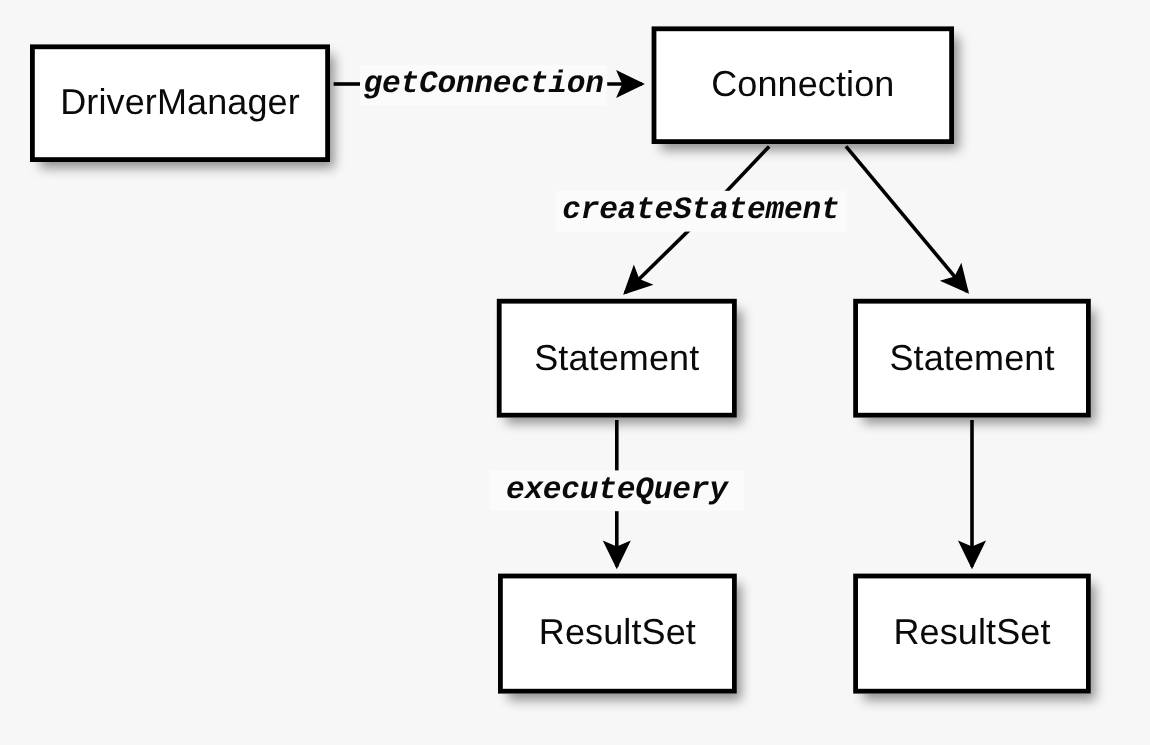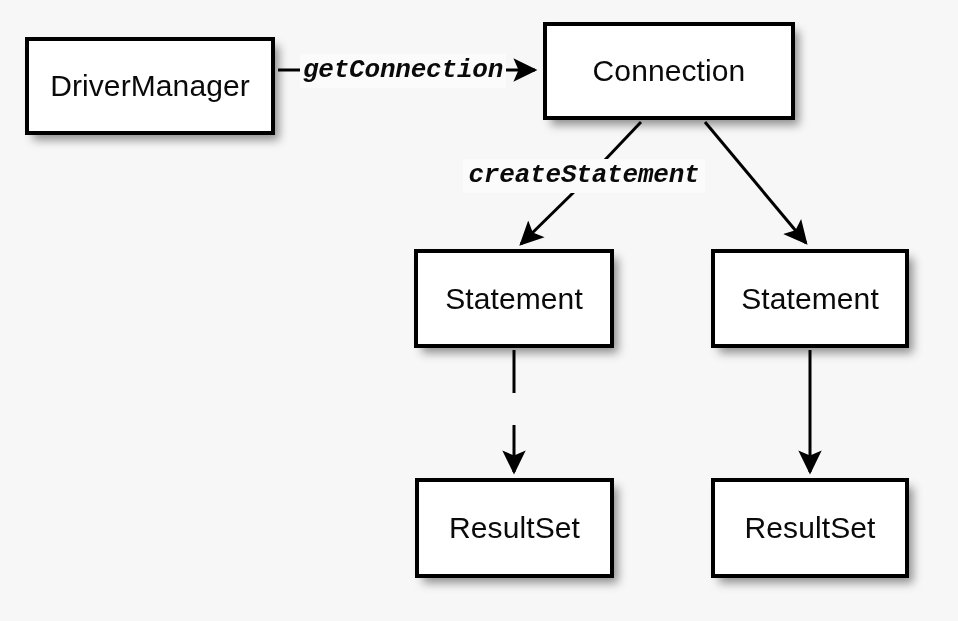--- a/index.html
+++ b/index.html
@@ -127,14 +127,15 @@
   </div>
 
   <div class="node-box" style="left:711px; top:478px; width:198px; height:100px;">
     <span class="node-label">ResultSet</span>
   </div>
 
   <div class="edge-label" style="left:300px; top:54px; width:206px; height:34px;">getConnection</div>
 
   <div class="edge-label" style="left:463px; top:159px; width:242px; height:34px;">createStatement</div>
 
+  <div class="edge-label" style="left:408px; top:392px; width:212px; height:34px;">executeQuery</div>
 
 </div>
 
 </body></html>

